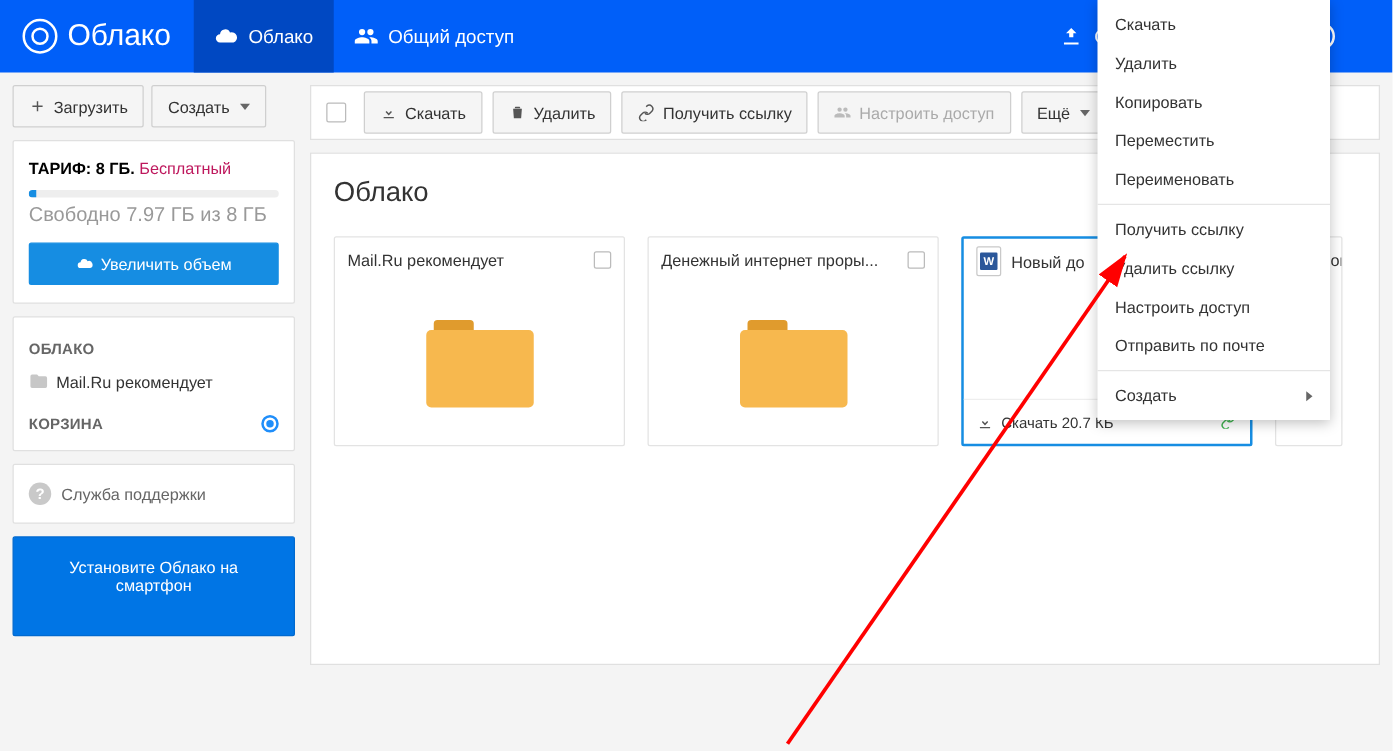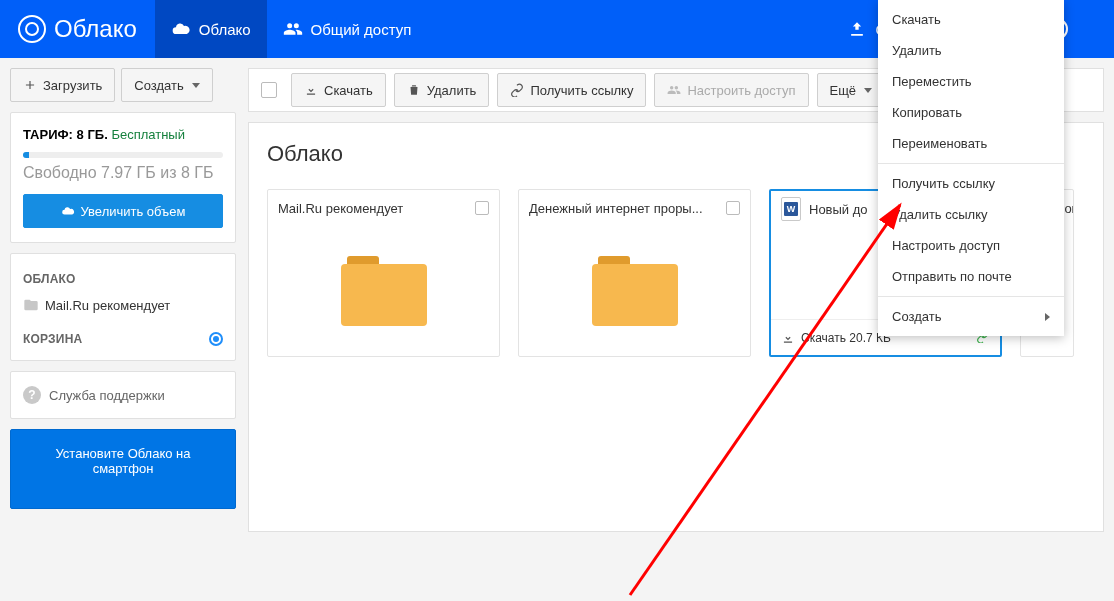--- a/index.html
+++ b/index.html
@@ -25,21 +25,21 @@
   .sb-row { display:flex; gap:6px; }
   .btn { background:#f5f5f5; border:1px solid #cfcfcf; color:#333; height:34px; padding:0 12px; display:inline-flex; align-items:center; gap:6px; font-size:13px; cursor:pointer; border-radius:2px; }
   .btn.blue { background:#168de2; border-color:#168de2; color:#fff; justify-content:center; width:100%; }
   .btn.blue svg { fill:#fff; }
   .btn svg { width:14px; height:14px; fill:#555; }
   .caret { display:inline-block; width:0; height:0; border-left:4px solid transparent; border-right:4px solid transparent; border-top:5px solid #666; margin-left:2px; }
 
   
   .card { background:#fff; border:1px solid #e0e0e0; border-radius:2px; padding:14px 12px; }
   .tariff-line { font-size:13px; }
-  .tariff-line .free { color:#15803d; }
+  .tariff-line .free { color:#be185d; }
   .progress { height:6px; background:#eee; border-radius:3px; margin:10px 0 6px; position:relative; overflow:hidden; }
   .progress .fill { position:absolute; left:0; top:0; bottom:0; width:3%; background:#168de2; }
   .quota { color:#999; font-size:16px; margin-bottom:12px; }
 
   .section-title { font-size:12px; color:#666; font-weight:bold; margin:4px 0 6px; letter-spacing:0.2px; }
   .folder-item { display:flex; align-items:center; gap:6px; padding:5px 0; color:#333; font-size:13px; cursor:pointer; }
   .folder-item svg { width:16px; height:16px; fill:#c7c7c7; }
   .trash-row { display:flex; justify-content:space-between; align-items:center; margin-top:14px; }
   .radio-dot { width:14px; height:14px; border-radius:50%; border:2px solid #1f8efa; display:inline-block; position:relative; }
   .radio-dot::after { content:""; position:absolute; inset:2px; border-radius:50%; background:#1f8efa; }
@@ -271,22 +271,22 @@
         </div>
 
       </div>
     </div>
   </div>
 </div>
 
 <div class="ctx">
   <div class="ctx-item">Скачать</div>
   <div class="ctx-item">Удалить</div>
+  <div class="ctx-item">Копировать</div>
   <div class="ctx-item">Переместить</div>
-  <div class="ctx-item">Копировать</div>
   <div class="ctx-item">Переименовать</div>
   <div class="ctx-sep"></div>
   <div class="ctx-item">Получить ссылку</div>
   <div class="ctx-item">Удалить ссылку</div>
   <div class="ctx-item">Настроить доступ</div>
   <div class="ctx-item">Отправить по почте</div>
   <div class="ctx-sep"></div>
   <div class="ctx-item">
     <span>Создать</span>
     <span class="arrow"></span>

